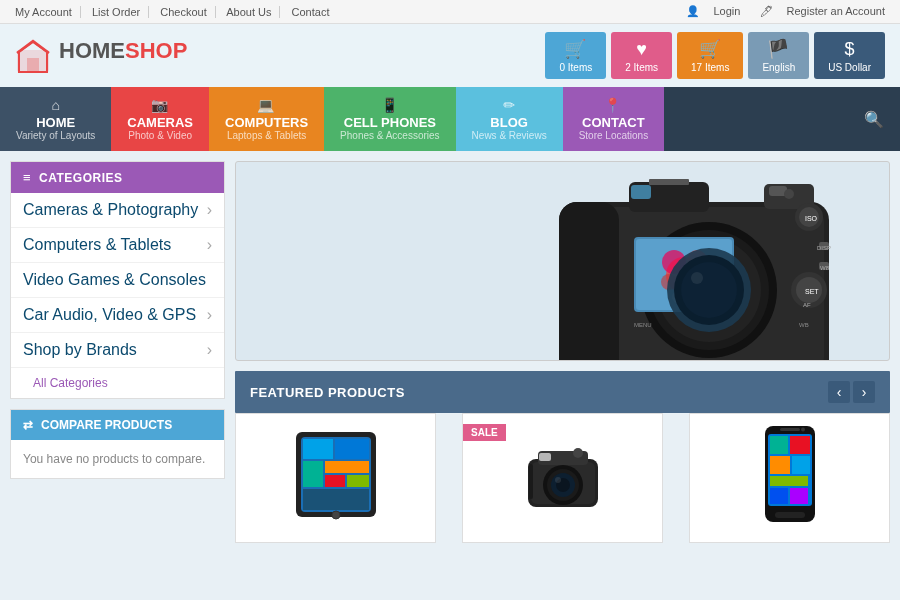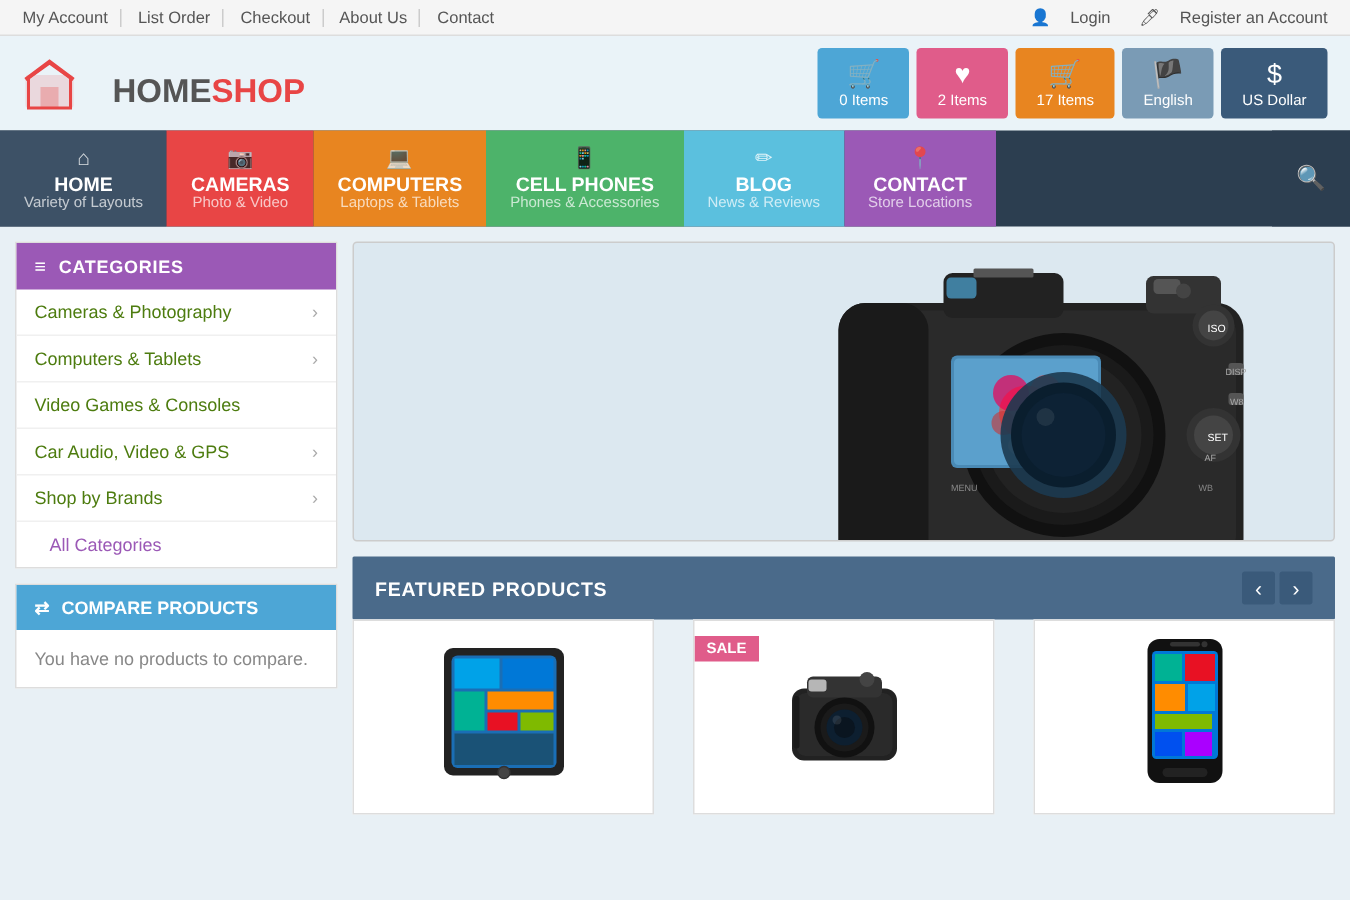--- a/index.html
+++ b/index.html
@@ -6,21 +6,21 @@
     body { font-family: Arial, sans-serif; font-size: 13px; background: #e8f0f5; width: 900px; height: 600px; overflow: hidden; }
 
     
     .top-bar { background: #f5f5f5; border-bottom: 1px solid #ddd; padding: 5px 15px; display: flex; justify-content: space-between; align-items: center; font-size: 11px; color: #555; }
     .top-bar-left span { margin-right: 8px; padding-right: 8px; border-right: 1px solid #ccc; cursor: pointer; }
     .top-bar-left span:last-child { border-right: none; }
     .top-bar-right span { margin-left: 10px; cursor: pointer; color: #555; }
 
     
     .header { background: #eaf3f8; padding: 8px 15px; display: flex; justify-content: space-between; align-items: center; }
-    .logo { display: flex; align-items: flex-end; gap: 24px; }
+    .logo { display: flex; align-items: flex-start; gap: 8px; }
     .logo-icon { width: 36px; height: 36px; }
     .logo-text { font-size: 22px; font-weight: bold; }
     .logo-text .home { color: #555; }
     .logo-text .shop { color: #e84545; }
 
     
     .header-icons { display: flex; gap: 5px; }
     .header-icon-btn { display: flex; flex-direction: column; align-items: center; justify-content: center; padding: 6px 14px; border-radius: 3px; cursor: pointer; min-width: 55px; }
     .header-icon-btn .icon { font-size: 18px; margin-bottom: 2px; color: white; }
     .header-icon-btn .label { font-size: 10px; color: white; }
@@ -46,21 +46,21 @@
     .nav-search .search-icon { color: white; font-size: 16px; }
 
     
     .main { display: flex; padding: 10px; gap: 10px; height: calc(600px - 32px - 52px - 44px); }
 
     
     .sidebar { width: 215px; flex-shrink: 0; }
     .sidebar-categories { background: white; border: 1px solid #ddd; margin-bottom: 10px; }
     .sidebar-cat-header { background: #9b59b6; color: white; padding: 8px 12px; font-size: 12px; font-weight: bold; letter-spacing: 0.5px; display: flex; align-items: center; gap: 8px; }
     .sidebar-cat-header .cat-icon { font-size: 13px; }
-    .cat-item { padding: 8px 12px; border-bottom: 1px solid #f0f0f0; cursor: pointer; display: flex; justify-content: space-between; align-items: center; color: #4d7c0f; font-size: 12px; }
+    .cat-item { padding: 8px 12px; border-bottom: 1px solid #f0f0f0; cursor: pointer; display: flex; justify-content: space-between; align-items: center; color: #0c4a6e; font-size: 16px; }
     .cat-item.has-sub::after { content: '›'; color: #aaa; }
     .cat-all { padding: 8px 22px; color: #9b59b6; font-size: 12px; cursor: pointer; }
 
     .sidebar-compare { background: white; border: 1px solid #ddd; }
     .sidebar-compare-header { background: #4da6d6; color: white; padding: 8px 12px; font-size: 12px; font-weight: bold; display: flex; align-items: center; gap: 8px; }
     .compare-text { padding: 12px; color: #888; font-size: 12px; }
 
     
     .content { flex: 1; display: flex; flex-direction: column; gap: 10px; }
 

